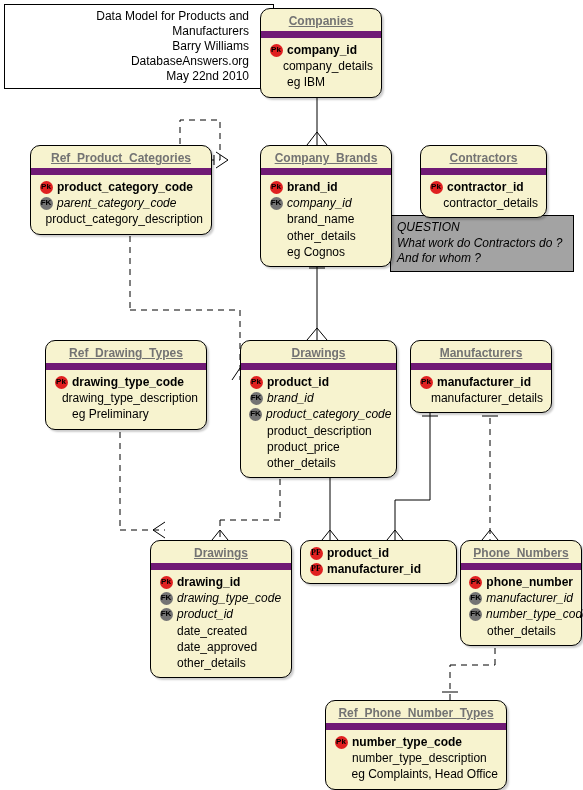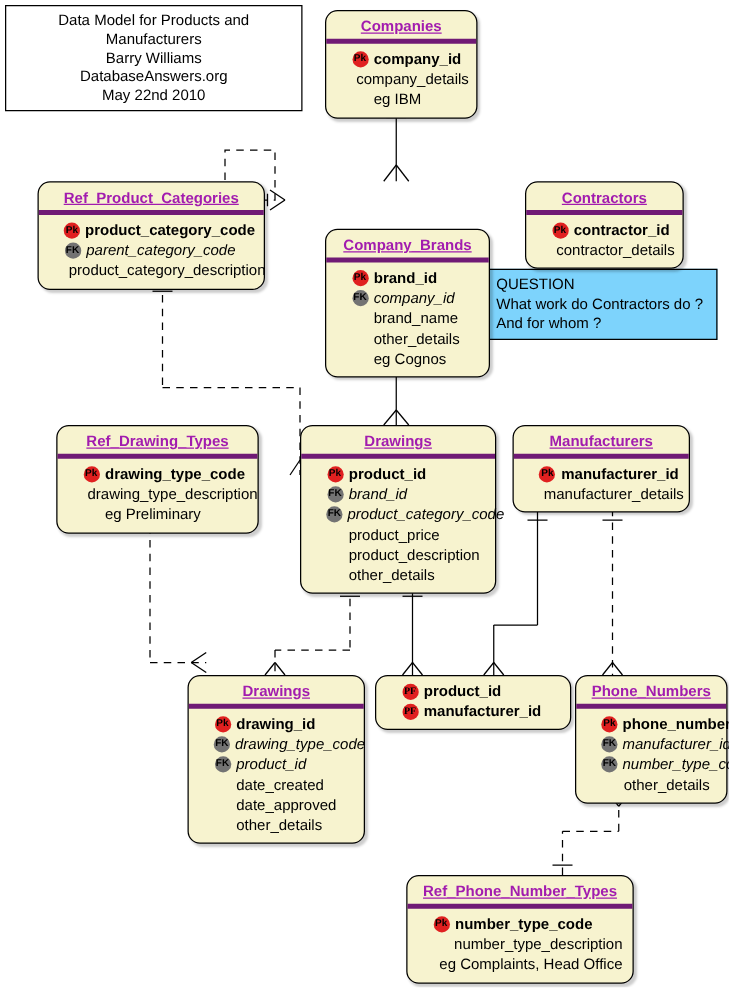--- a/index.html
+++ b/index.html
@@ -16,49 +16,50 @@
   svg.wires {
     position: absolute;
     left: 0; top: 0;
     width: 583px; height: 790px;
     pointer-events: none;
   }
   .info-box {
     position: absolute;
     border: 1px solid #000;
     background: #fff;
-    padding: 4px 8px;
-    text-align: center;
+    padding: 4px 24px;
+    text-align: right;
     line-height: 1.25;
   }
   .question-box {
     position: absolute;
     border: 1px solid #000;
-    background: #7dd3fc;
+    background: #a3a3a3;
     padding: 4px 6px;
     line-height: 1.3;
+    font-style: italic;
   }
   .entity {
     position: absolute;
     border: 1px solid #000;
     border-radius: 10px;
     background: #f7f3cf;
     box-shadow: 2px 2px 2px rgba(0,0,0,0.2);
   }
   .entity .title {
     text-align: center;
-    color: #a21caf;
+    color: #737373;
     font-weight: bold;
     text-decoration: underline;
     padding: 5px 8px 3px 8px;
-    border-bottom: 4px solid #701a75;
+    border-bottom: 7px solid #701a75;
     white-space: nowrap;
   }
   .entity .attrs {
-    padding: 4px 8px 6px 20px;
+    padding: 4px 8px 6px 8px;
     text-align: center;
   }
   .attr {
     display: flex;
     align-items: center;
     gap: 4px;
     line-height: 1.35;
     white-space: nowrap;
   }
   .attr .slot { width: 14px; display:inline-flex; justify-content:center; }
@@ -206,21 +207,21 @@
           <span class="key fk">FK</span>
         </span>
         <span class="label italic">parent_category_code</span>
       </div>
       <div class="attr">
         <span class="slot"></span>
         <span class="label">product_category_description</span>
       </div>
     </div>
   </div>
-<div class="entity" style="left:260px; top:145px; width:130px;margin-top:38px;">
+<div class="entity" style="left:260px; top:145px; width:130px;">
     <div class="title">Company_Brands</div>
     <div class="attrs">
       <div class="attr">
         <span class="slot">
           <span class="key pk">Pk</span>
         </span>
         <span class="label bold">brand_id</span>
       </div>
       <div class="attr">
         <span class="slot">
@@ -277,25 +278,25 @@
         <span class="label italic">brand_id</span>
       </div>
       <div class="attr">
         <span class="slot">
           <span class="key fk">FK</span>
         </span>
         <span class="label italic">product_category_code</span>
       </div>
       <div class="attr">
         <span class="slot"></span>
+        <span class="label">product_description</span>
+      </div>
+      <div class="attr">
+        <span class="slot"></span>
         <span class="label">product_price</span>
-      </div>
-      <div class="attr">
-        <span class="slot"></span>
-        <span class="label">product_description</span>
       </div>
       <div class="attr">
         <span class="slot"></span>
         <span class="label">other_details</span>
       </div>
     </div>
   </div>
 <div class="entity" style="left:410px; top:340px; width:140px;">
     <div class="title">Manufacturers</div>
     <div class="attrs">

